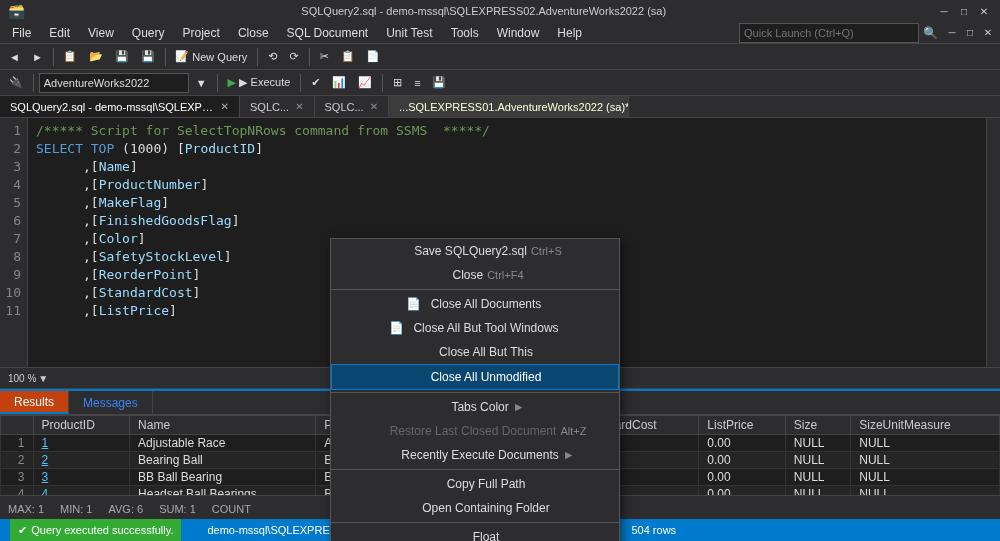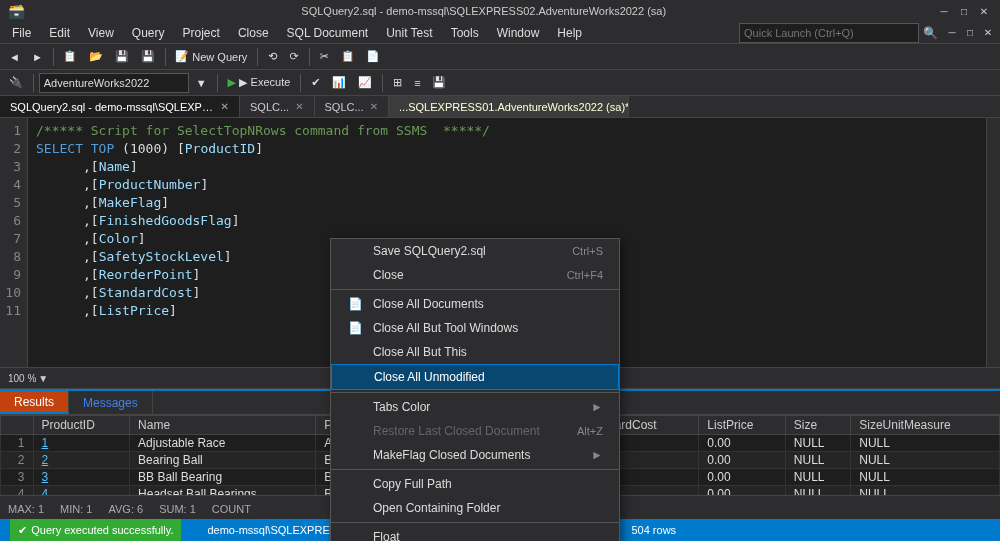--- a/index.html
+++ b/index.html
@@ -232,21 +232,21 @@
       box-shadow: 3px 3px 10px rgba(0,0,0,0.5);
       z-index: 100;
       font-size: 12px;
     }
     .ctx-item {
       display: flex;
       align-items: center;
       padding: 5px 16px;
       color: #ddd;
       cursor: pointer;
-      justify-content: space-between;
+      justify-content: center;
       gap: 4px;
     }
     .ctx-item.highlighted { background: #094771; color: #fff; border: 1px solid #007acc; }
     .ctx-item.disabled { color: #666; cursor: default; }
     .ctx-separator { height: 1px; background: #555; margin: 2px 0; }
     .ctx-left { display: flex; align-items: center; gap: 8px; }
     .ctx-icon { width: 18px; text-align: center; font-size: 12px; color: #aaa; }
     .ctx-shortcut { color: #888; font-size: 11px; }
     .ctx-arrow { color: #888; }
 
@@ -559,21 +559,21 @@
           <span class="ctx-icon"></span>
           <span>Restore Last Closed Document</span>
         </span>
         <span style="display: flex; align-items: center; gap: 6px;">
           <span class="ctx-shortcut">Alt+Z</span>
         </span>
       </div>
       <div class="ctx-item">
         <span class="ctx-left">
           <span class="ctx-icon"></span>
-          <span>MakeFlag Closed Documents</span>
+          <span>Recently Execute Documents</span>
         </span>
         <span style="display: flex; align-items: center; gap: 6px;">
           <span class="ctx-arrow">►</span>
         </span>
       </div>
       <div class="ctx-separator"></div>
       <div class="ctx-item">
         <span class="ctx-left">
           <span class="ctx-icon"></span>
           <span>Copy Full Path</span>

